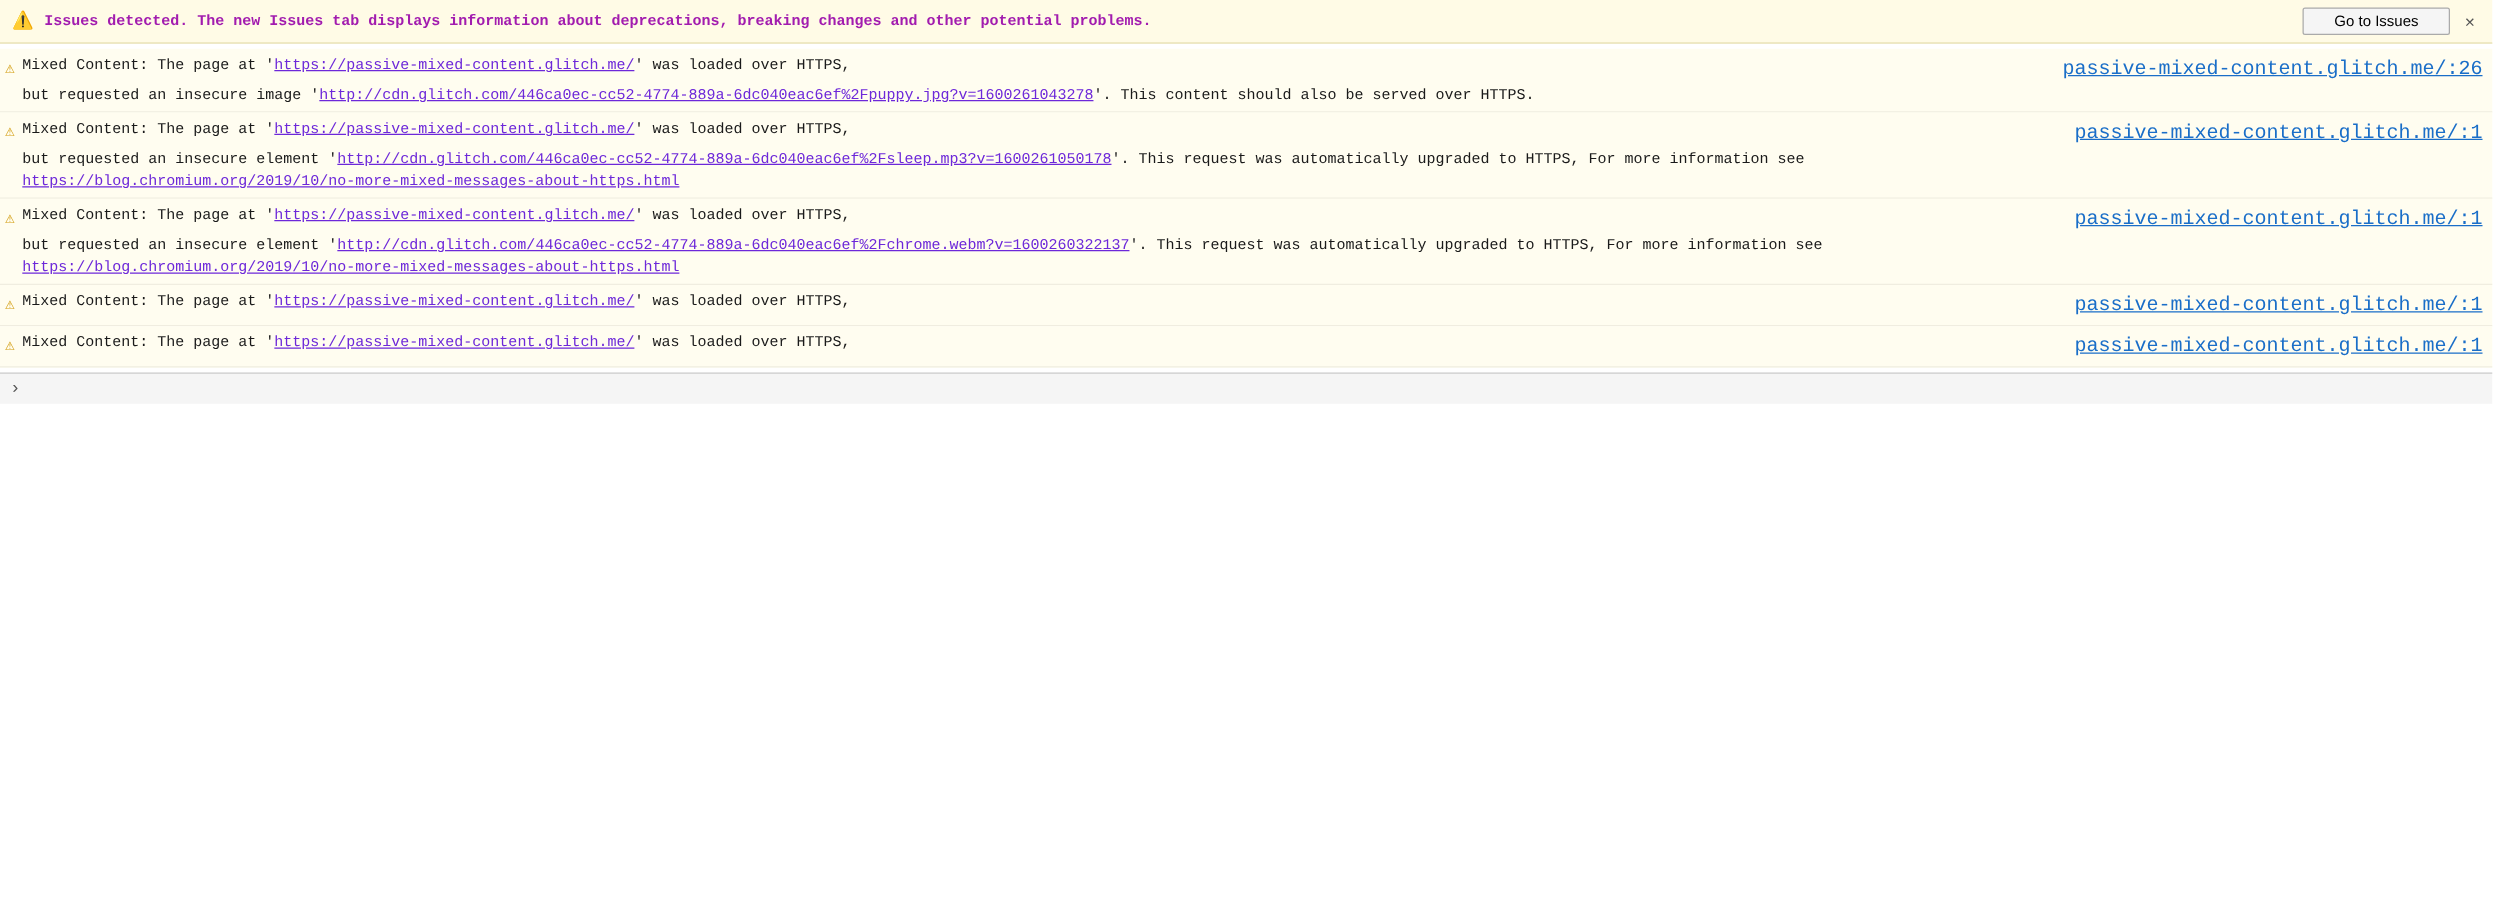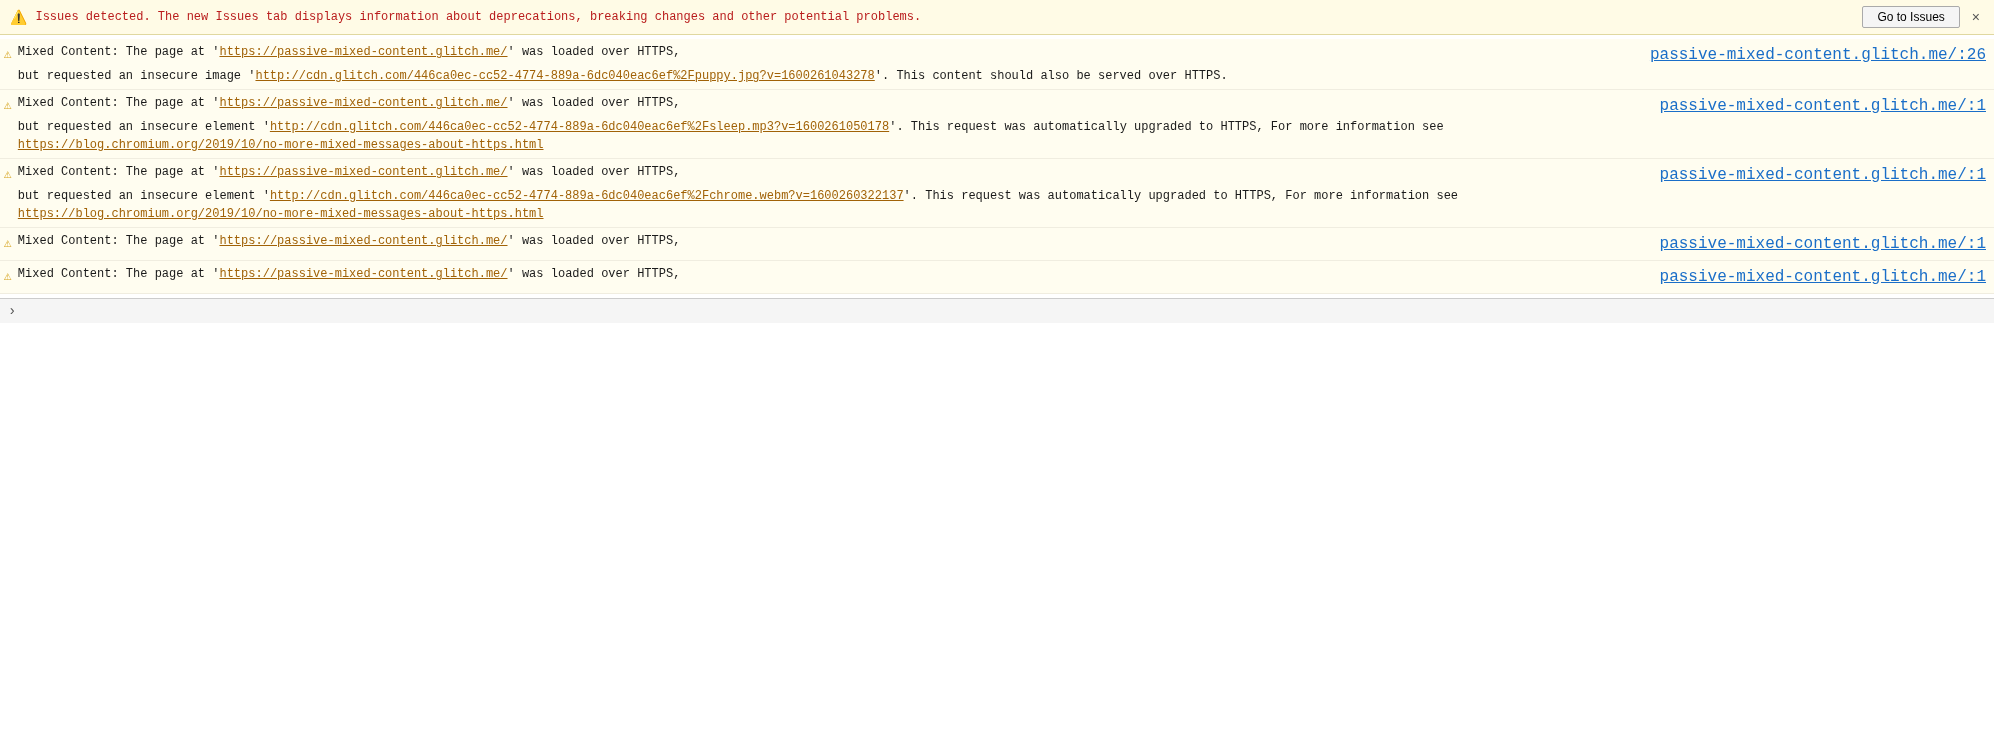--- a/index.html
+++ b/index.html
@@ -22,27 +22,28 @@
       align-items: center;
       background: #fffbe6;
       border-bottom: 1px solid #e0d8a0;
       padding: 6px 10px;
       gap: 8px;
     }
 
     .issues-banner-text {
       flex: 1;
       font-size: 12px;
-      color: #b91c1c;
+      color: #a21caf;
+      font-weight: bold;
     }
 
     .go-to-issues-btn {
       border: 1px solid #aaa;
       background: #f5f5f5;
-      padding: 3px 14px;
+      padding: 3px 24px;
       font-size: 12px;
       cursor: pointer;
       border-radius: 2px;
       white-space: nowrap;
       margin-left: 16px;
     }
 
     .close-btn {
       background: none;
       border: none;
@@ -82,21 +83,21 @@
 
     .entry-line-ref {
       color: #1a6ec8;
       text-decoration: underline;
       cursor: pointer;
       white-space: nowrap;
       font-size: 16px;
     }
 
     .entry-url {
-      color: #a16207;
+      color: #6d28d9;
       text-decoration: underline;
       cursor: pointer;
       margin-top: 39px;
     }
 
     .bottom-bar {
       display: flex;
       align-items: center;
       padding: 4px 8px;
       border-top: 1px solid #ccc;

